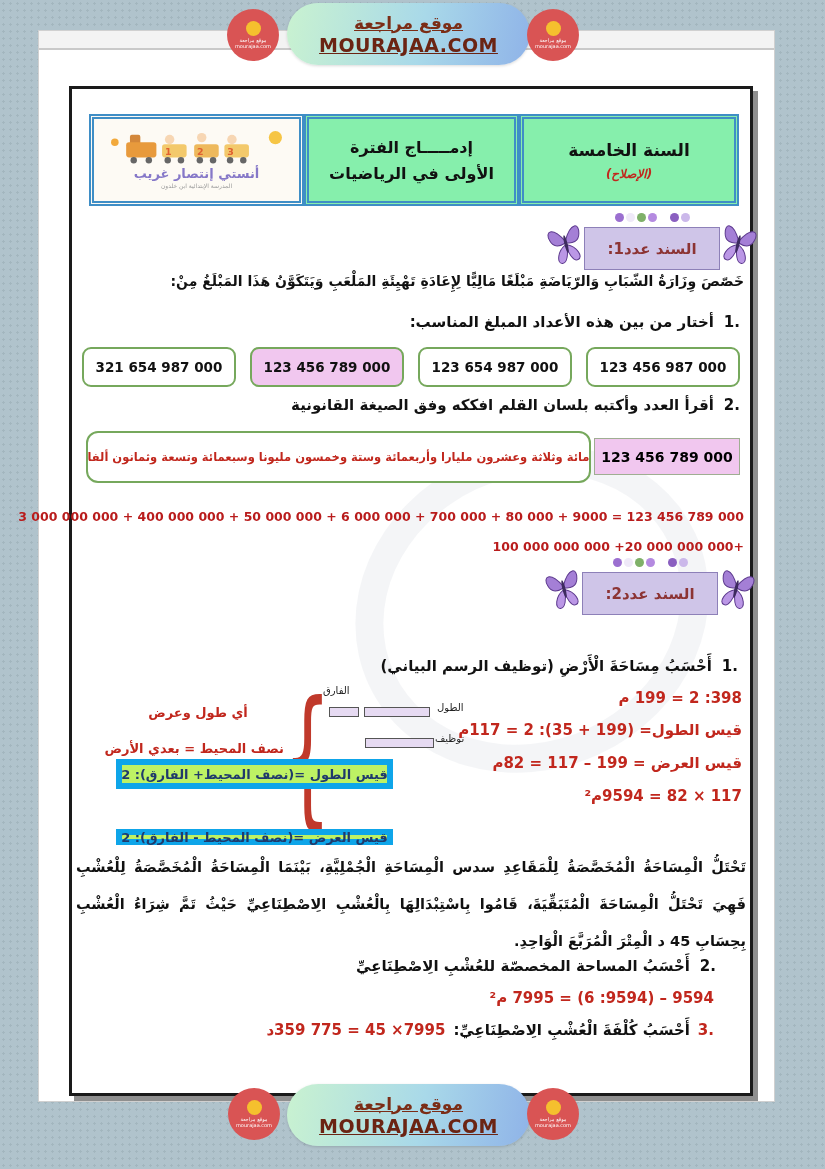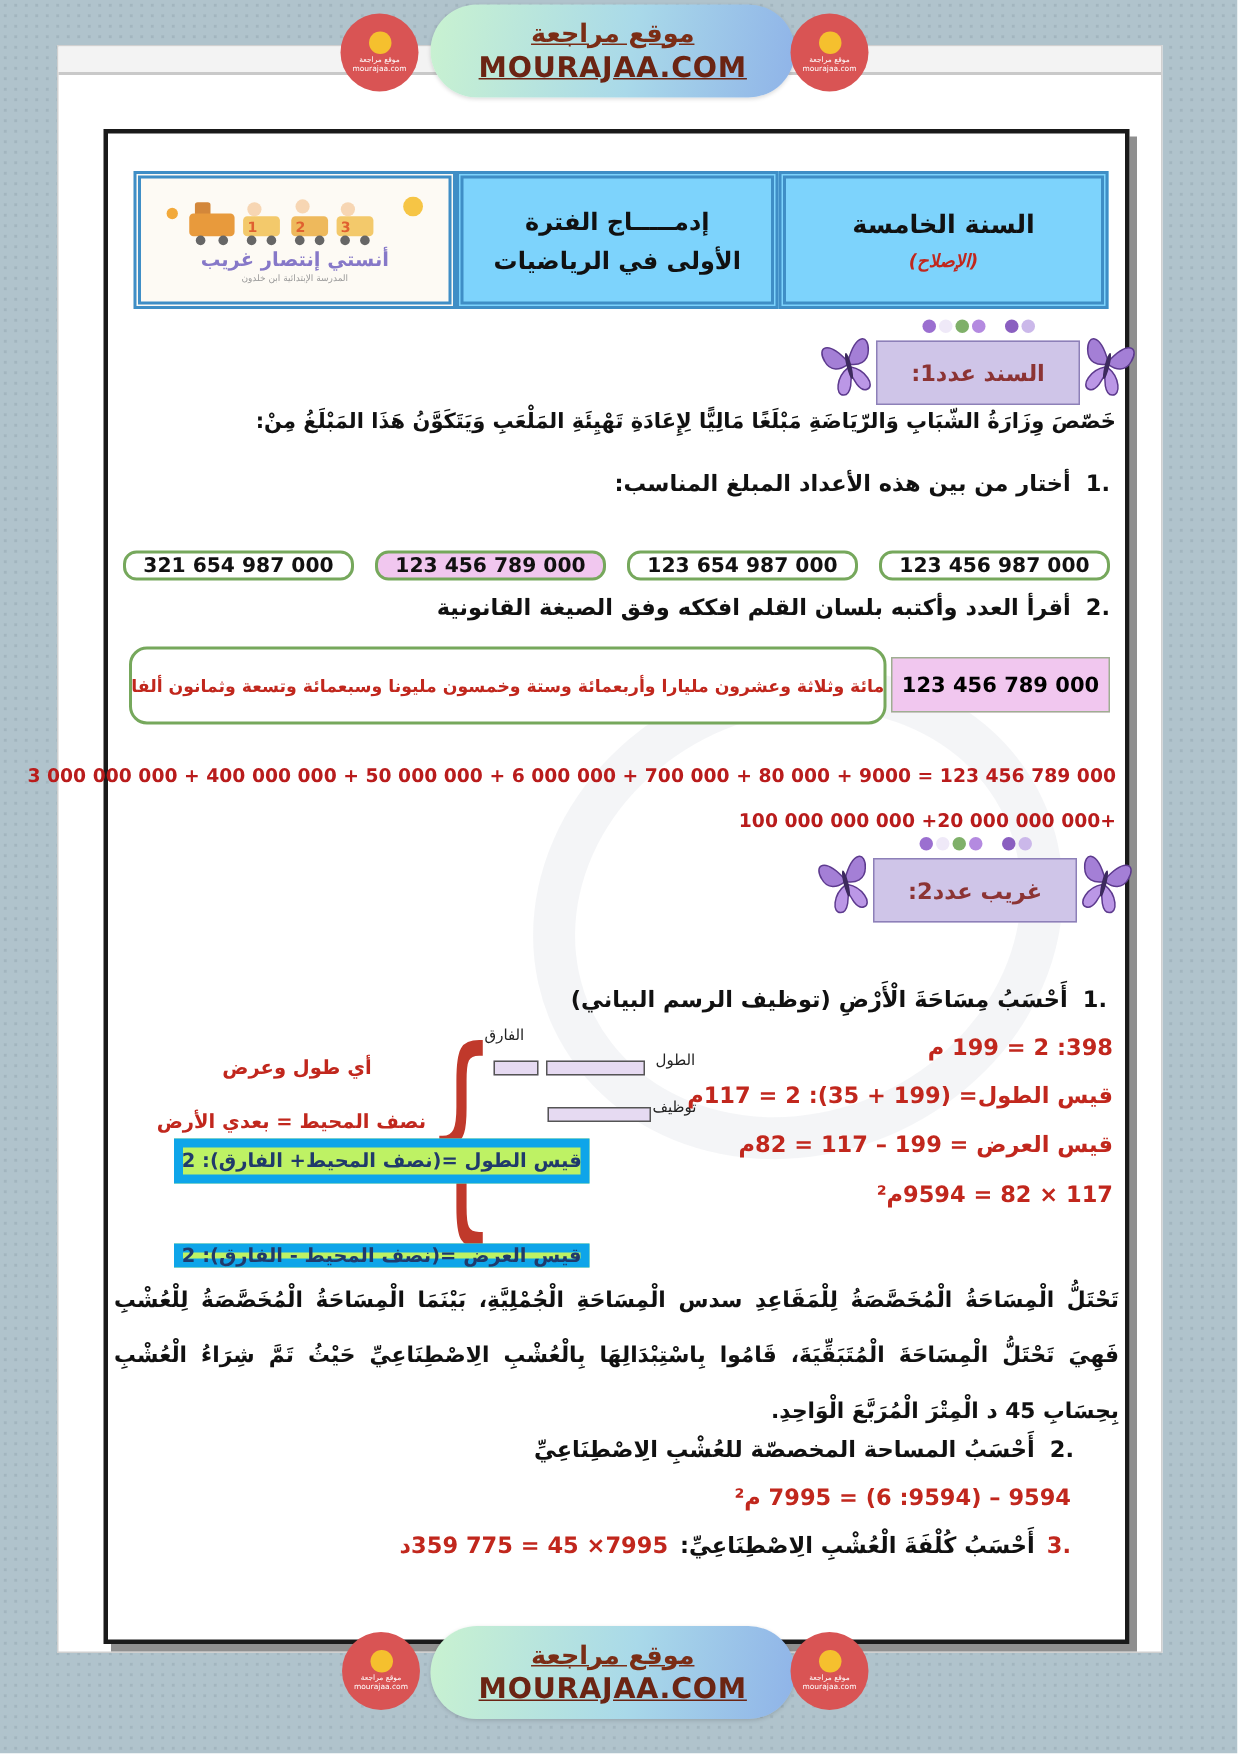--- a/index.html
+++ b/index.html
@@ -34,21 +34,21 @@
   .frame { position:absolute; left:30px; top:55px; width:684px; height:1010px;
            background:#fff; border:3px solid #1a1a1a; box-shadow:5px 5px 0 #8f8f8f; }
   .watermark { position:absolute; left:280px; top:360px; width:360px; height:320px;
                border:28px solid rgba(150,160,175,0.10); border-radius:50%;
                transform:rotate(-25deg); pointer-events:none; }
 
   
   .htable { position:absolute; left:17px; top:25px; width:650px; height:92px;
             display:flex; direction:rtl; }
   .hcell { border:5px double #3f8ec6; display:flex; flex-direction:column;
-           align-items:center; justify-content:center; gap:7px; background:#7dd3fc; }
+           align-items:center; justify-content:center; gap:7px; background:#86efac; }
   .hcell.c-class { width:220px; }
   .hcell.c-subject { width:215px; }
   .hcell.c-logo { flex:1; gap:1px; background:#fdfaf4; }
   .c-class .grade { font-size:17px; font-weight:bold; color:#111; }
   .c-class .note  { font-size:12px; font-weight:bold; color:#c1271d;font-style:italic; }
   .c-subject div  { font-size:16px; font-weight:bold; color:#111; direction:rtl; }
   .c-logo .teacher { font-size:13px; font-weight:bold; color:#8678c8; direction:rtl; }
   .c-logo .school  { font-size:6px; color:#9a9a9a; direction:rtl; }
 
   
@@ -70,21 +70,21 @@
   .intro { position:absolute; direction:rtl; white-space:nowrap; font-size:14px;
            font-weight:600; color:#111; }
   .qline { position:absolute; direction:rtl; display:flex; gap:10px; align-items:baseline;
            font-weight:bold; white-space:nowrap; color:#111; }
   .qnum  { direction:ltr; }
   #intro1 { right:6px; top:184px; }
   #q1 { right:10px; top:224px; font-size:15px; }
   #q2 { right:10px; top:307px; font-size:15px; }
 
   .choices { position:absolute; left:10px; right:10px; top:258px; height:40px;
-             display:flex; gap:14px;align-items:flex-end; }
+             display:flex; gap:14px; }
   .choice { flex:1; border:2px solid #76a85c; border-radius:9px; background:#fff;
             display:flex; align-items:center; justify-content:center;
             font-weight:bold; font-size:13.5px; color:#111; }
   .choice.selected { background:#f1c7ef; }
 
   .read-box { position:absolute; left:14px; top:342px; width:505px; height:52px;
               border:2px solid #76a85c; border-radius:12px; background:#fff;
               display:flex; align-items:center; justify-content:center; }
   .read-box span { color:#c1271d; font-weight:bold; font-size:11.5px; direction:rtl;
                    white-space:nowrap; }
@@ -276,21 +276,21 @@
           <path d="M19 24 C28 28 32 40 26 41 C21 42 18 32 18 26 Z" fill="#bb97e6" stroke="#5d3a8e"></path>
           <ellipse cx="18" cy="23" rx="1.6" ry="9" fill="#3d2a5e"></ellipse>
         </svg>
         <svg class="bfly r" viewBox="0 0 36 46">
           <path d="M18 20 C8 2 0 6 3 16 C5 24 12 24 17 22 Z" fill="#a47fd6" stroke="#5d3a8e"></path>
           <path d="M17 24 C8 28 4 40 10 41 C15 42 18 32 18 26 Z" fill="#bb97e6" stroke="#5d3a8e"></path>
           <path d="M18 20 C28 2 36 6 33 16 C31 24 24 24 19 22 Z" fill="#a47fd6" stroke="#5d3a8e"></path>
           <path d="M19 24 C28 28 32 40 26 41 C21 42 18 32 18 26 Z" fill="#bb97e6" stroke="#5d3a8e"></path>
           <ellipse cx="18" cy="23" rx="1.6" ry="9" fill="#3d2a5e"></ellipse>
         </svg>
-        <div class="box">غريب عدد2:</div>
+        <div class="box">السند عدد2:</div>
       </div>
 
 
       <div class="qline" id="q1b">
         <span class="qnum">1.</span>
         <span>أَحْسَبُ مِسَاحَةَ الْأَرْضِ (توظيف الرسم البياني)</span>
       </div>
 
       <div class="calc" id="calc0">398: 2 = 199 م</div>
       <div class="calc" id="calc1">قيس الطول= (199 + 35): 2 = 117م</div>

